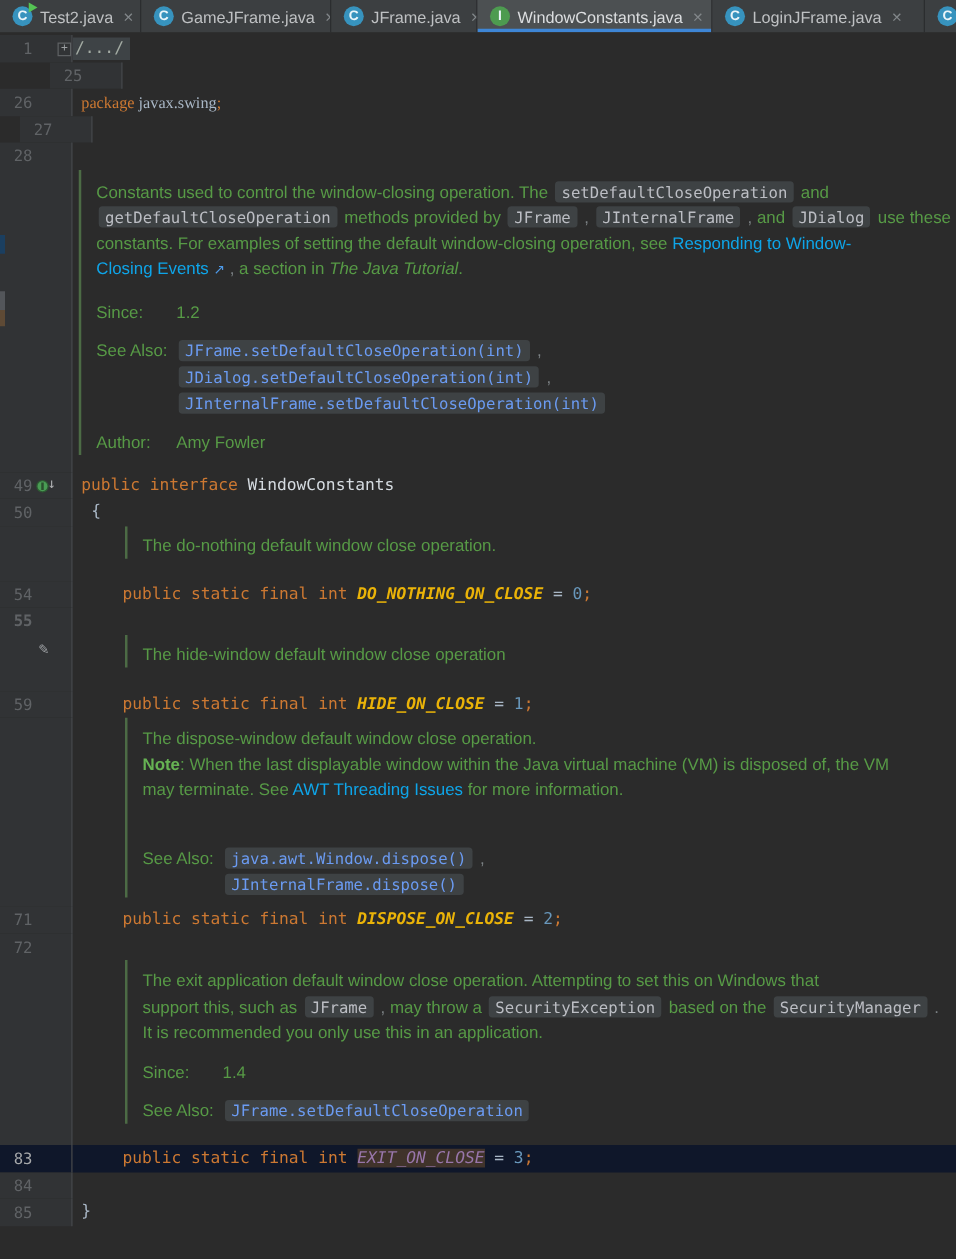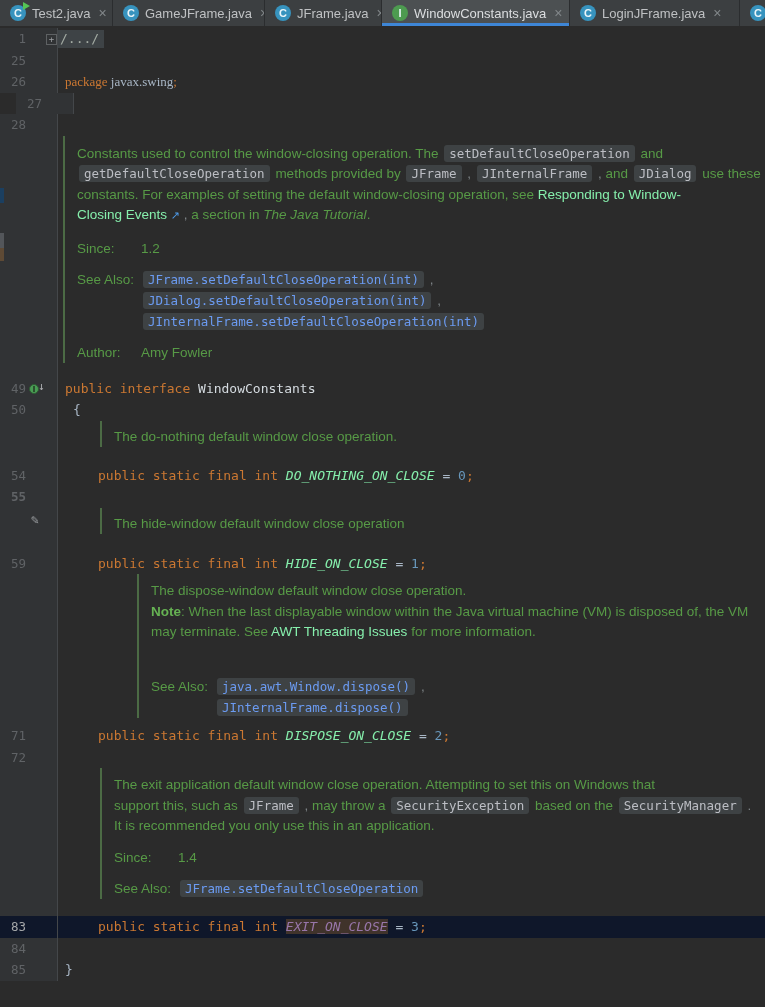--- a/index.html
+++ b/index.html
@@ -54,31 +54,31 @@
             white-space:pre;color:#579A46;}
   .doc-line{line-height:20.5px;}
   .kv{line-height:21px;}
   .kv .lbl{display:inline-block;width:64px;color:#579A46;}
 
   
   .seg-kw{color:#CC7832;}
   .seg-plain{color:#A9B7C6;}
   .seg-semi{color:#CC7832;}
   .seg-num{color:#6897BB;}
-  .seg-const{color:#86efac;font-style:italic;}
+  .seg-const{color:#eab308;font-style:italic;font-weight:bold;}
   .seg-constc{color:#9876AA;font-style:italic;background:#40332B;}
   .seg-decl{color:#D5DBE0;}
   .seg-folded{background:#3E4346;color:#A4ACA4;padding:1px 5px 2px 2px;}
 
   
   .seg-g{color:#579A46;}
   .seg-gb{color:#66B253;font-weight:bold;}
   .seg-gi{color:#579A46;font-style:italic;}
   .seg-gray{color:#7C8285;}
-  .seg-link{color:#86efac;}
+  .seg-link{color:#0ea5e9;}
   .seg-arrow{color:#4E9AE8;font-size:11px;}
   .seg-chip,.seg-bchip{font-family:"DejaVu Sans Mono",monospace;font-size:12.5px;
       background:#3E4244;border-radius:3px;padding:1px 5px;margin:0 2px;}
   .seg-chip{color:#BCBEC4;}
   .seg-bchip{color:#6B9BF2;}
 
   
   .marker{position:absolute;left:0;width:4px;}
 </style>
 </head>
@@ -116,21 +116,21 @@
   </div>
 <div class="editor">
   <div class="rows">
       <div class="row" style="height: 21.5px;">
         <div class="gutter">
           <span class="lnum">1</span>
           <span class="foldbox">+</span>
         </div>
         <div class="content" style="padding-left: 0px;"><span class="seg-folded">/.../</span></div>
       </div>
-      <div class="row" style="height: 21.5px;">
+      <div class="row" style="height: 21.5px; padding-left: 40px;">
         <div class="gutter">
           <span class="lnum">25</span>
         </div>
         <div class="content" style="padding-left: 7px;"></div>
       </div>
       <div class="row" style="height: 21.5px;">
         <div class="gutter">
           <span class="lnum">26</span>
         </div>
         <div class="content" style="padding-left: 7px; font-family: Liberation Serif, serif;"><span class="seg-kw">package</span><span class="seg-plain"> javax.swing</span><span class="seg-semi">;</span></div>
@@ -189,21 +189,21 @@
           <span class="pencil">✎</span>
         </div>
         <div class="content"><div class="docblock" style="margin-left: 42px; padding-top: 6px;"><div class="doc-line"><span class="seg-g">The hide-window default window close operation</span></div></div></div>
       </div>
       <div class="row" style="height: 21.5px;">
         <div class="gutter">
           <span class="lnum">59</span>
         </div>
         <div class="content" style="padding-left: 40px;"><span class="seg-kw">public static final int </span><span class="seg-const">HIDE_ON_CLOSE</span><span class="seg-plain"> = </span><span class="seg-num">1</span><span class="seg-semi">;</span></div>
       </div>
-      <div class="row" style="height: 151px; gap: 37px;">
+      <div class="row" style="height: 151px;">
         <div class="gutter"></div>
         <div class="content"><div class="docblock" style="margin-left: 42px; padding-top: 7px;"><div class="doc-line"><span class="seg-g">The dispose-window default window close operation.</span></div><div class="doc-line"><span class="seg-gb">Note</span><span class="seg-g">: When the last displayable window within the Java virtual machine (VM) is disposed of, the VM</span></div><div class="doc-line"><span class="seg-g">may terminate. See </span><span class="seg-link">AWT Threading Issues</span><span class="seg-g"> for more information.</span></div><div style="height: 33px;"></div><div class="doc-line kv"><span class="lbl">See Also:</span><span class="seg-bchip">java.awt.Window.dispose()</span><span class="seg-gray"> ,</span></div><div class="doc-line kv"><span class="lbl"></span><span class="seg-bchip">JInternalFrame.dispose()</span></div></div></div>
       </div>
       <div class="row" style="height: 21.5px;">
         <div class="gutter">
           <span class="lnum">71</span>
         </div>
         <div class="content" style="padding-left: 40px;"><span class="seg-kw">public static final int </span><span class="seg-const">DISPOSE_ON_CLOSE</span><span class="seg-plain"> = </span><span class="seg-num">2</span><span class="seg-semi">;</span></div>
       </div>
       <div class="row" style="height: 21.5px;">

